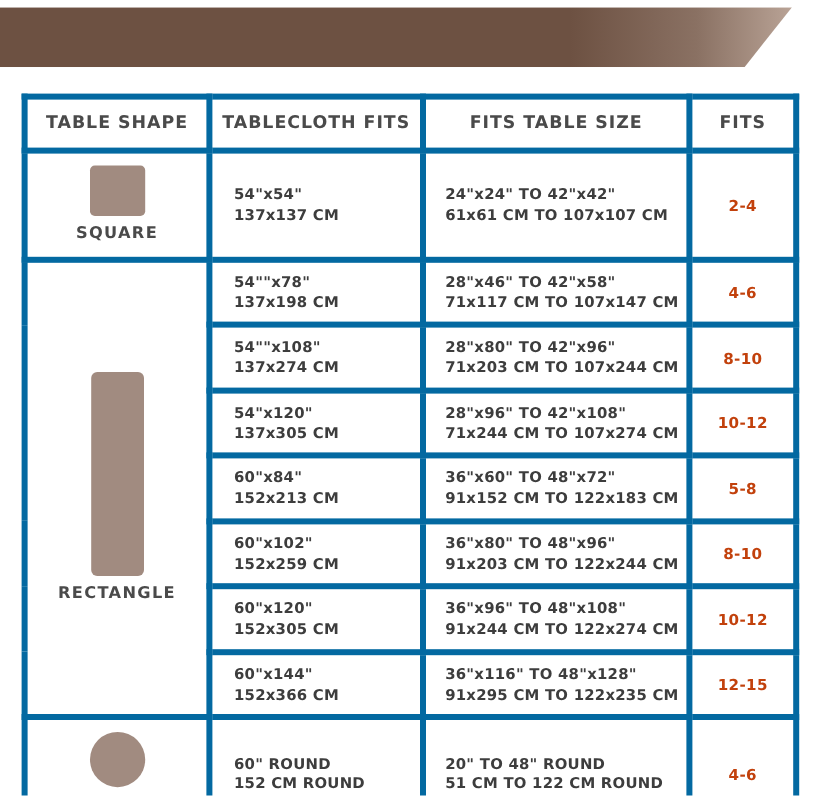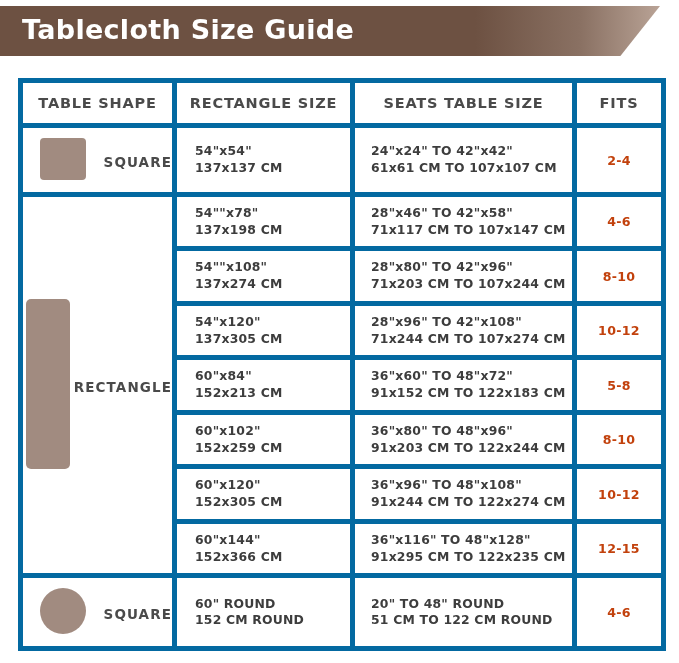--- a/index.html
+++ b/index.html
@@ -129,45 +129,44 @@
     border-radius: 5px;
     margin: 0 auto;
   }
   .sw-round {
     width: 46px;
     height: 46px;
     background: #a18b80;
     border-radius: 50%;
     margin: 0 auto;
   }
-  .shape-inner { display: flex; flex-direction: row; align-items: center; justify-content: center; }
+  .shape-inner { display: flex; flex-direction: column; align-items: center; justify-content: center; }
 </style>
 </head>
 <body>
 
 <div class="page">
 
   <div class="header">
     <div class="header-bar"></div>
-    <div class="header-title">Tablecloth Size Guide</div>
   </div>
 
   <div class="table-wrap">
     <table class="guide">
       <colgroup>
         <col class="col-shape">
         <col class="col-size">
         <col class="col-fits">
         <col class="col-seats">
       </colgroup>
       <thead>
         <tr>
           <th>TABLE SHAPE</th>
-          <th>RECTANGLE SIZE</th>
-          <th>SEATS TABLE SIZE</th>
+          <th>TABLECLOTH FITS</th>
+          <th>FITS TABLE SIZE</th>
           <th>FITS</th>
         </tr>
       </thead>
       <tbody>
 
         <tr>
           <td class="cell-shape" rowspan="1">
             <div class="shape-inner">
               <div class="sw-square"></div>
               <div class="shape-label">SQUARE</div>

